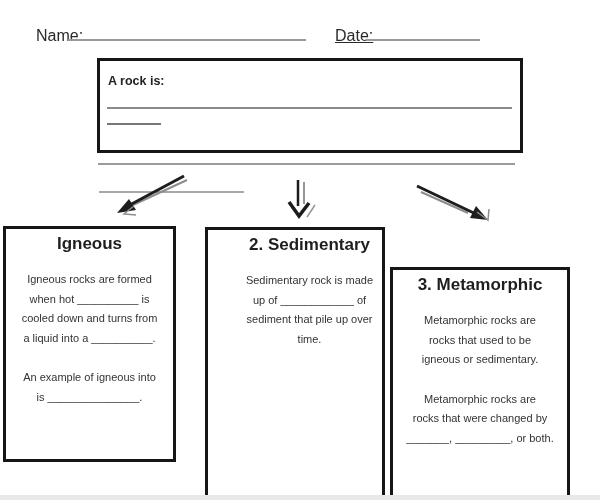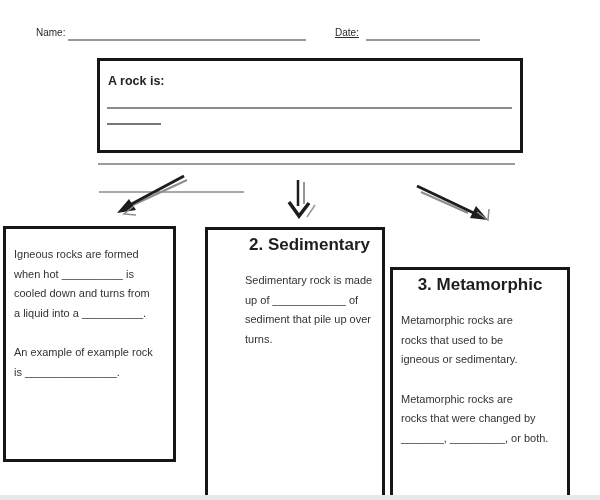--- a/index.html
+++ b/index.html
@@ -3,21 +3,21 @@
 <meta charset="utf-8">
 <style>
   html,body{margin:0;padding:0;background:#fff;}
   .page{
     position:relative;width:600px;height:500px;background:#ffffff;
     font-family:"Liberation Sans","DejaVu Sans",sans-serif;color:#222;
     overflow:hidden;filter:blur(0.3px);
   }
   .abs{position:absolute;}
   
-  .field-label{font-size:10px;color:#2a2a2a;}
+  .field-label{font-size:16px;color:#2a2a2a;}
   .write-line{background:#999;height:1.5px;}
   
   .def-box{
     left:97px;top:58px;width:426px;height:95px;
     border:3px solid #161616;box-sizing:border-box;background:#fff;
   }
   .def-prompt{position:absolute;left:8px;top:13px;font-size:12.5px;font-weight:600;color:#222;text-align:right;}
   .def-line1{position:absolute;left:7px;right:8px;top:46px;height:2px;background:#8a8a8a;}
   .def-line2{position:absolute;left:7px;top:62px;width:54px;height:2px;background:#777;}
   
@@ -33,21 +33,21 @@
     border:3px solid #161616;box-sizing:border-box;background:#fff;
   }
   .box-igneous{left:3px;top:226px;width:173px;height:236px;}
   .box-sedimentary{left:205px;top:227px;width:180px;height:284px;padding-left:29px;}
   .box-metamorphic{left:390px;top:227px;width:180px;height:268px;margin-top:40px;}
   .box-title{
     text-align:center;padding-top:5px;font-size:17px;font-weight:600;color:#1e1e1e;
   }
   .box-body{padding:0 8px;}
   .para{
-    white-space:pre;font-size:11px;line-height:19.5px;color:#333;margin-top:16px;
+    white-space:pre;font-size:11px;line-height:19.5px;color:#333;margin-top:16px;text-align:center;
   }
   .para + .para{margin-top:20px;}
   
   .footer-bar{left:0;top:495px;width:600px;height:5px;background:#e8e8e8;}
 </style>
 </head>
 <body>
 
 <div class="page">
 
@@ -81,37 +81,38 @@
     </g>
     <g>
       <line x1="421" y1="192" x2="468" y2="213" stroke="#8c8c8c" stroke-width="2"></line>
       <line x1="417" y1="186" x2="478" y2="215" stroke="#1d1d1d" stroke-width="3"></line>
       <polygon points="488,220 476,206 470,218" fill="#1d1d1d"></polygon>
       <polyline points="477,212 488,220 489,209" fill="none" stroke="#8c8c8c" stroke-width="1.5"></polyline>
     </g>
   </svg>
 
   <div class="abs rock-box box-igneous">
+    <div class="box-title">Igneous</div>
     <div class="box-body">
       <div class="para">Igneous rocks are formed
 when hot __________ is
 cooled down and turns from
 a liquid into a __________.</div>
-      <div class="para">An example of example rock
+      <div class="para">An example of igneous into
 is _______________.</div>
     </div>
   </div>
 
   <div class="abs rock-box box-sedimentary">
     <div class="box-title">2. Sedimentary</div>
     <div class="box-body">
       <div class="para">Sedimentary rock is made
 up of ____________ of
 sediment that pile up over
-turns.</div>
+time.</div>
     </div>
   </div>
 
   <div class="abs rock-box box-metamorphic">
     <div class="box-title">3. Metamorphic</div>
     <div class="box-body">
       <div class="para">Metamorphic rocks are
 rocks that used to be
 igneous or sedimentary.</div>
       <div class="para">Metamorphic rocks are

